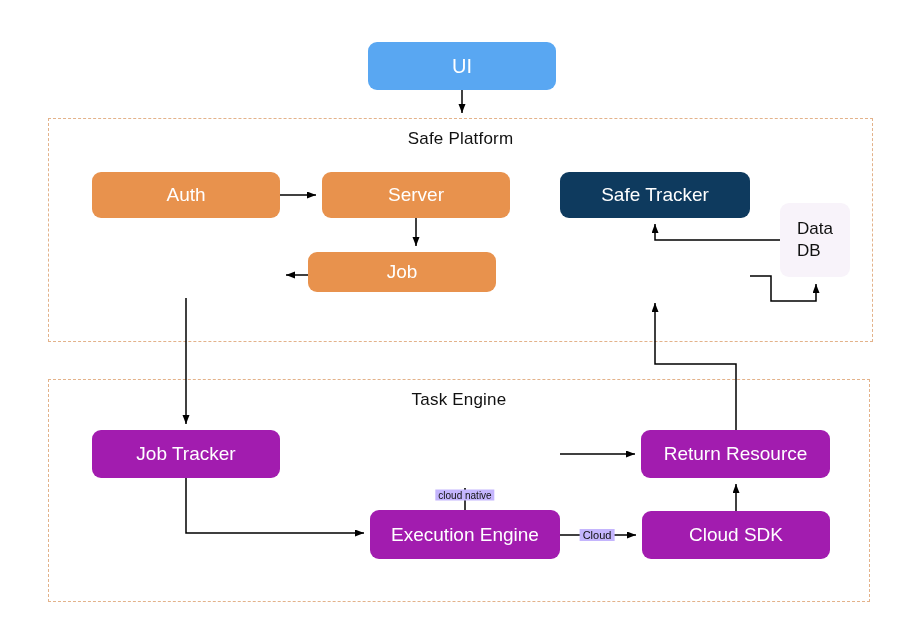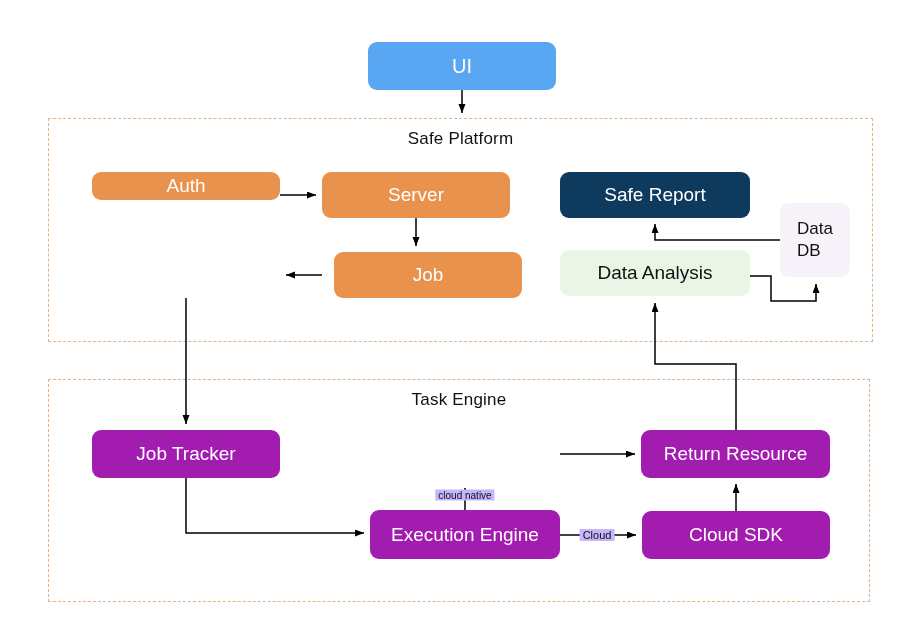--- a/index.html
+++ b/index.html
@@ -68,33 +68,32 @@
       <path d="M736 511 L736 484" marker-end="url(#arrow)"></path>
       <path d="M560 454 L635 454" marker-end="url(#arrow)"></path>
       <path d="M736 430 L736 364 L655 364 L655 303" marker-end="url(#arrow)"></path>
       <path d="M750 276 L771 276 L771 301 L816 301 L816 284" marker-end="url(#arrow)"></path>
       <path d="M780 240 L655 240 L655 224" marker-end="url(#arrow)"></path>
     </g>
   </svg>
 
   <div class="node bg-blue white-text" style="left:368px;top:42px;width:188px;height:48px;font-size:20px;">UI</div>
 
-  <div class="node bg-orange white-text" style="left:92px;top:172px;width:188px;height:28px;">Auth</div>
+  <div class="node bg-orange white-text" style="left:92px;top:172px;width:188px;height:46px;">Auth</div>
 
   <div class="node bg-orange white-text" style="left:322px;top:172px;width:188px;height:46px;">Server</div>
 
-  <div class="node bg-orange white-text" style="left:334px;top:252px;width:188px;height:46px;">Job</div>
+  <div class="node bg-orange white-text" style="left:308px;top:252px;width:188px;height:40px;">Job</div>
 
 
-  <div class="node bg-darknavy white-text" style="left:560px;top:172px;width:190px;height:46px;">Safe Report</div>
+  <div class="node bg-darknavy white-text" style="left:560px;top:172px;width:190px;height:46px;">Safe Tracker</div>
 
   <div class="node bg-lavender black-text datadb-text" style="left:780px;top:203px;width:70px;height:74px;">Data
 DB</div>
 
-  <div class="node bg-green black-text" style="left:560px;top:250px;width:190px;height:46px;">Data Analysis</div>
 
   <div class="node bg-navy white-text" style="left:92px;top:430px;width:188px;height:48px;">Job Tracker</div>
 
 
   <div class="node bg-navy white-text" style="left:370px;top:510px;width:190px;height:49px;">Execution Engine</div>
 
   <div class="node bg-navy white-text" style="left:641px;top:430px;width:189px;height:48px;">Return Resource</div>
 
   <div class="node bg-navy white-text" style="left:642px;top:511px;width:188px;height:48px;">Cloud SDK</div>
 

